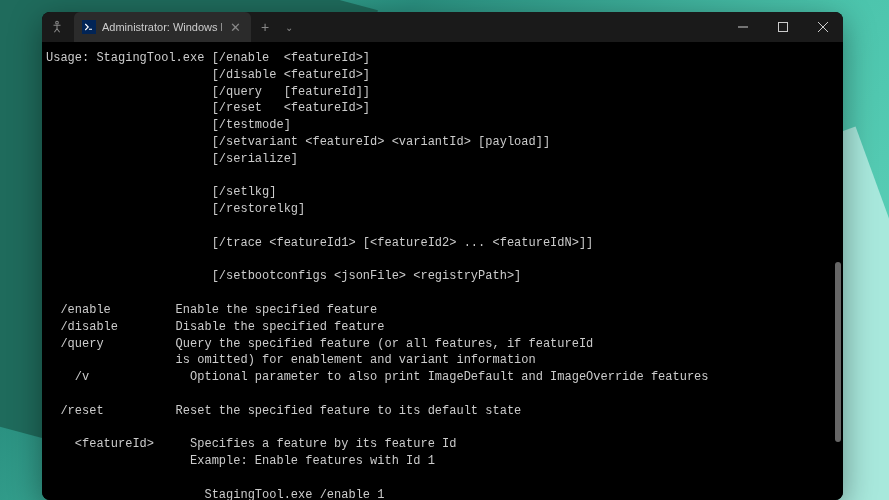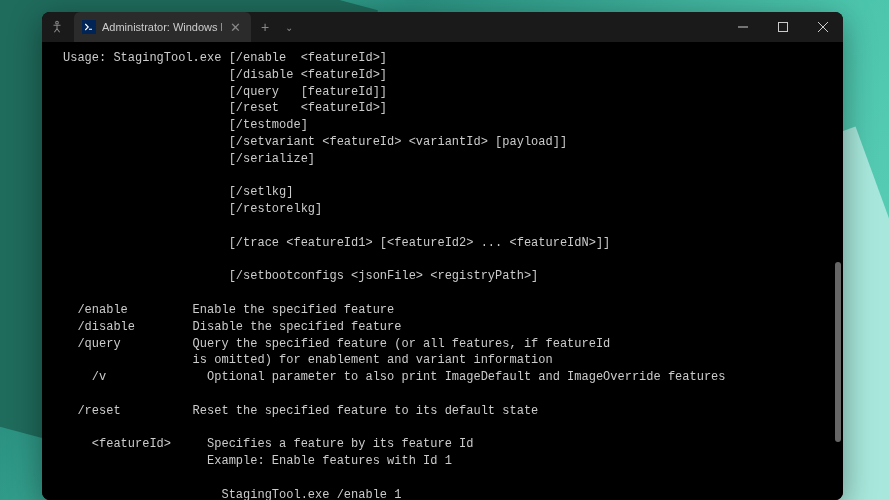--- a/index.html
+++ b/index.html
@@ -120,21 +120,21 @@
       display: flex;
       align-items: center;
       justify-content: center;
       color: #ccc;
       cursor: pointer;
       font-size: 11px;
     }
     .terminal-content {
       flex: 1;
       background: #000;
-      padding: 8px 21px;
+      padding: 8px 4px;
       font-family: 'Consolas', 'Courier New', monospace;
       font-size: 12px;
       line-height: 1.4;
       color: #cccccc;
       white-space: pre;
       overflow-y: auto;
       position: relative;
     }
     .terminal-content::-webkit-scrollbar {
       width: 8px;

